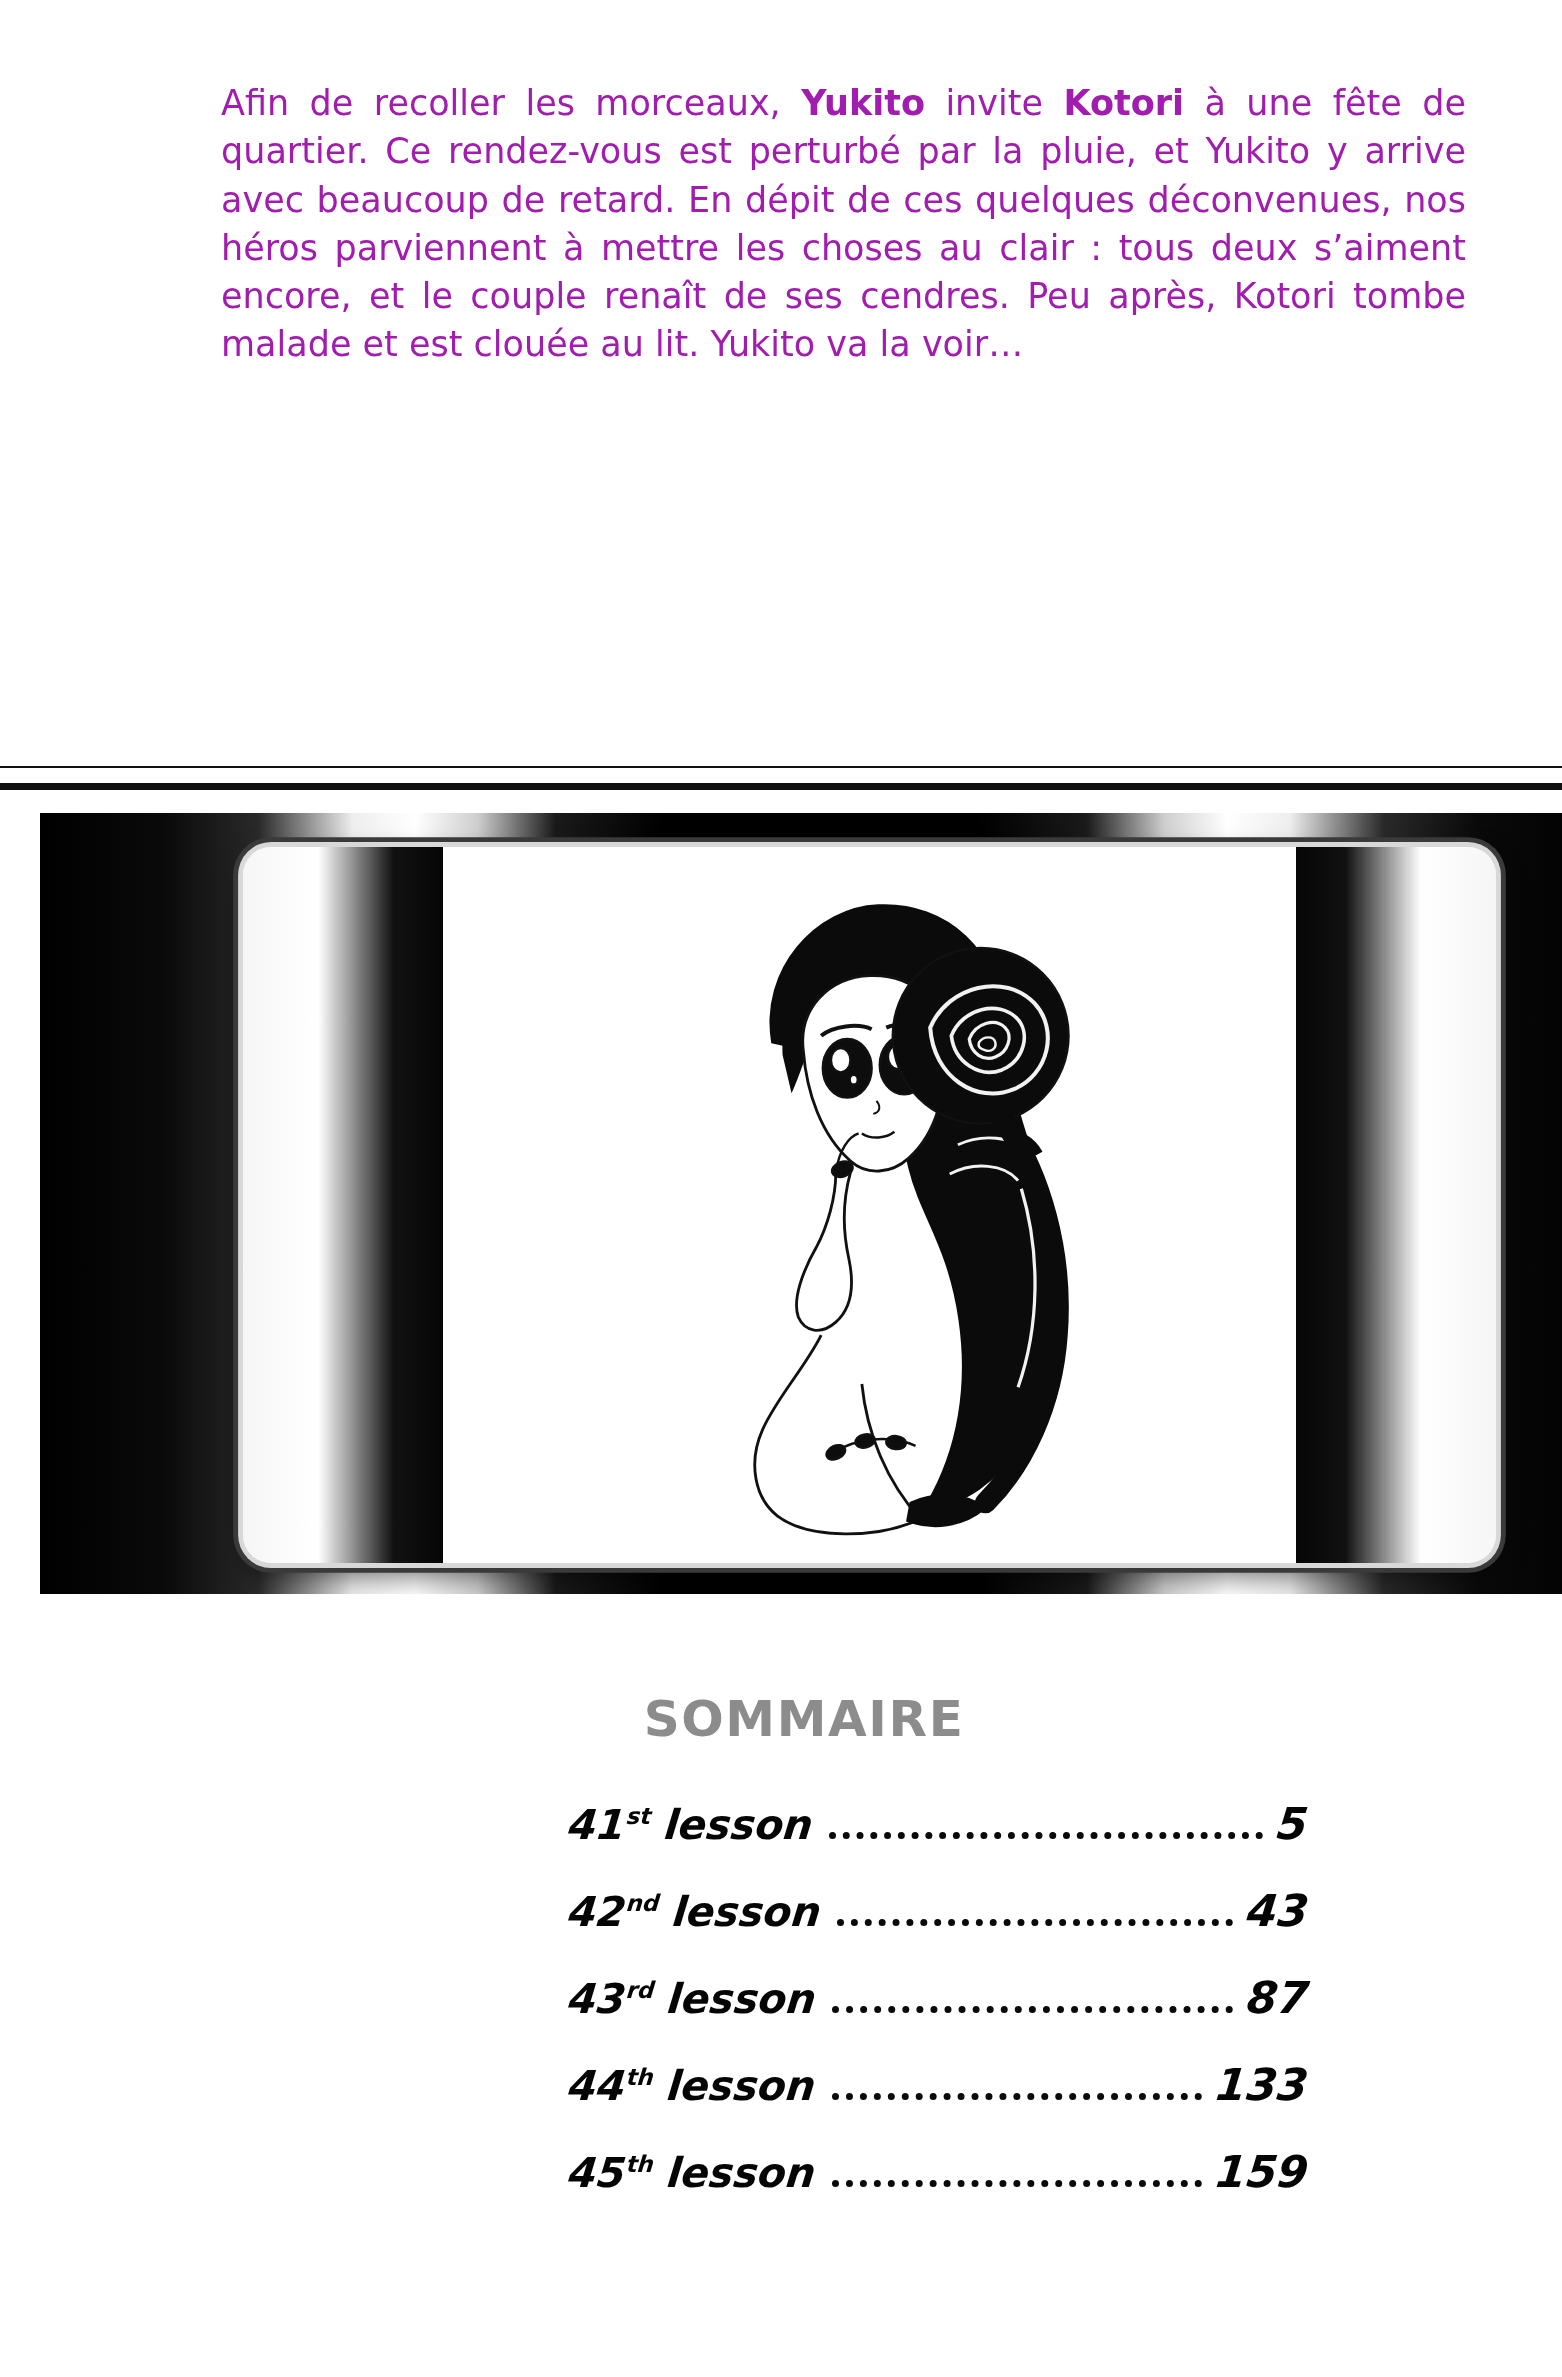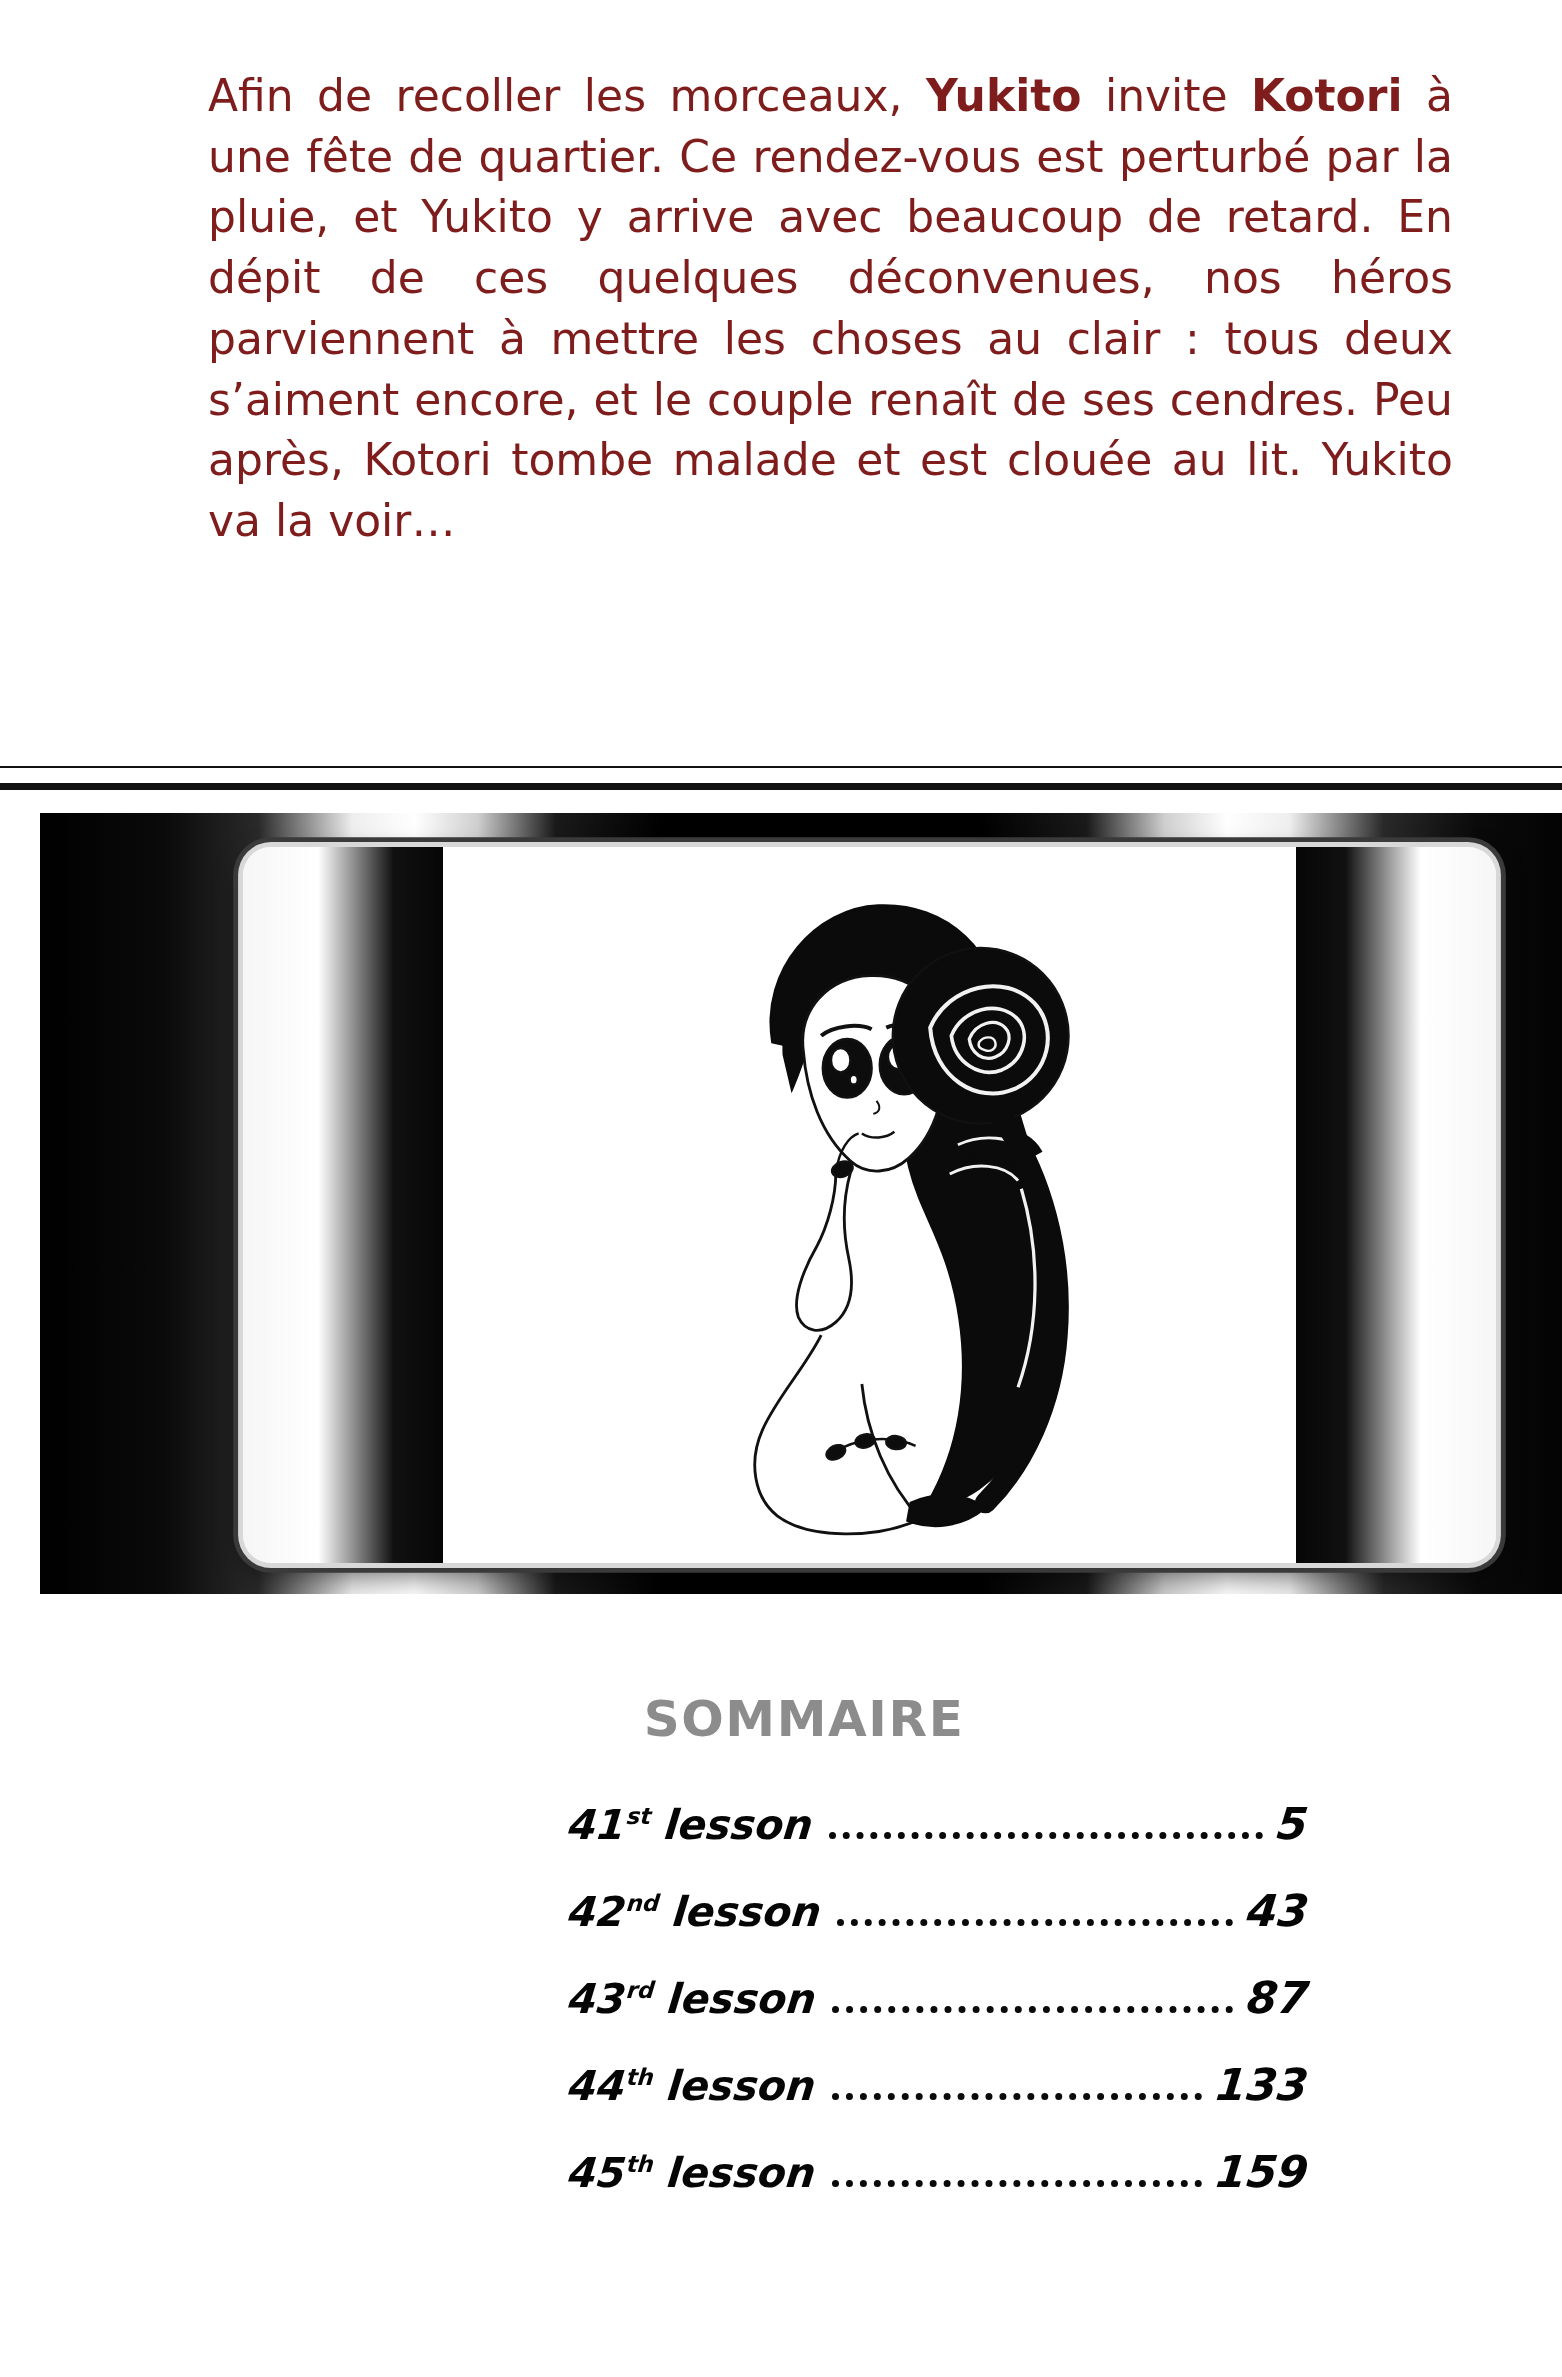--- a/index.html
+++ b/index.html
@@ -34,27 +34,27 @@
     font-family: "DejaVu Sans", sans-serif;
     font-weight: bold;
     font-size: 52px;
     letter-spacing: 0.8px;
     color: #8c8c8c;
     margin: 0 0 31px 0;
     line-height: 1.05;
   }
   .intro-text {
     font-family: "DejaVu Sans", sans-serif;
-    font-size: 44px;
+    font-size: 35px;
     line-height: 1.38;
-    color: #7f1d1d;
+    color: #a21caf;
     text-align: justify;
     text-justify: inter-word;
     width: 1245px;
-    margin: 3px;
+    margin: 16px;
   }
   .intro-text b {
     font-weight: bold;
   }
 
   
   .rule-thin {
     position: absolute;
     left: 0;
     width: 1562px;

